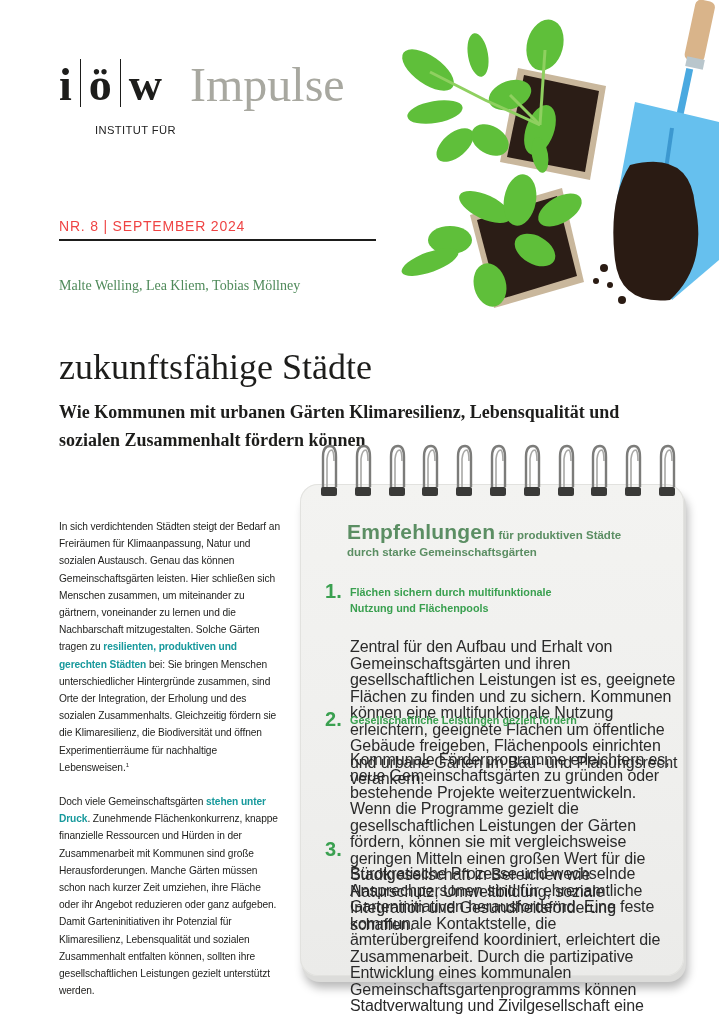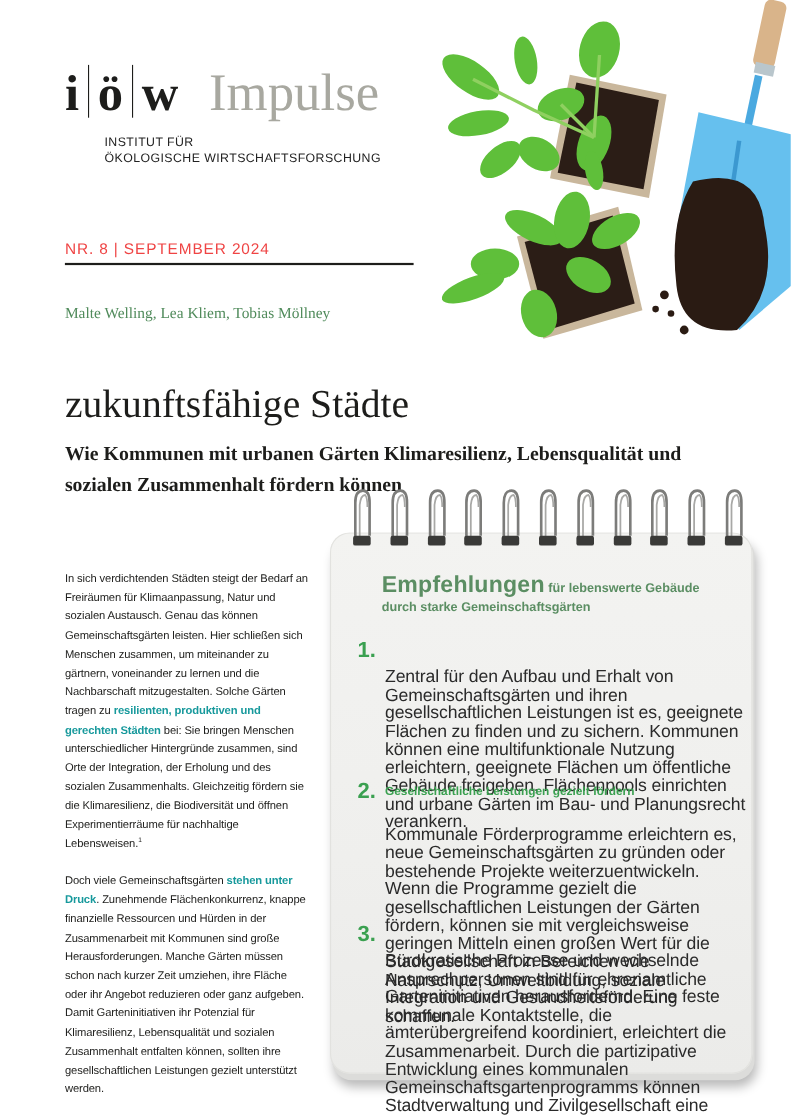--- a/index.html
+++ b/index.html
@@ -52,21 +52,20 @@
 <div class="logo">
   <span class="mark">i</span>
   <span class="bar"></span>
   <span class="mark">ö</span>
   <span class="bar"></span>
   <span class="mark">w</span>
   <span class="impulse">Impulse</span>
 </div>
 <div class="institute">
   <div>INSTITUT FÜR</div>
-  <div>ÖKOLOGISCHE WIRTSCHAFTSFORSCHUNG</div>
 </div>
 <div class="issue">NR. 8 | SEPTEMBER 2024</div>
 <div class="separator"></div>
 
 <div class="hero">
   <svg width="329" height="320" viewBox="0 0 329 320">
 
     <g>
       <polygon points="128,68 216,86 200,180 110,162" fill="#c9b79c"></polygon>
       <polygon points="134,75 209,91 195,172 117,157" fill="#2b1d16"></polygon>
@@ -211,26 +210,27 @@
   <div class="ring">
       <svg width="22" height="55">
         <path d="M5,52 L5,14 Q5,3 12,3 Q18,3 18,14 L18,44" stroke="#7c7c7a" stroke-width="2.4" fill="none"></path>
         <path d="M9,52 L9,16 Q10,7 14,7 Q16,9 16,18" stroke="#a8a8a6" stroke-width="1.6" fill="none"></path>
         <rect x="3" y="44" width="16" height="9" rx="2" fill="#3a3a38"></rect>
       </svg>
     </div>
 </div>
 
 <div class="nb-heading">
-  <div><span class="big">Empfehlungen</span><span class="small"> für lebenswerte Gebäude</span></div>
+  <div><span class="big">Empfehlungen</span><span class="small"> für produktiven Städte</span></div>
   <div class="small">durch starke Gemeinschaftsgärten</div>
 </div>
 
 <div class="rec" style="top:585px;">
   <div class="num"><span>1</span><span class="dot">.</span></div>
+  <div class="rtitle" style="width:240px;">Flächen sichern durch multifunktionale Nutzung und Flächenpools</div>
   <div class="rtext" style="width:330px;">Zentral für den Aufbau und Erhalt von Gemeinschaftsgärten und ihren gesellschaftlichen Leistungen ist es, geeignete Flächen zu finden und zu sichern. Kommunen können eine multifunktionale Nutzung erleichtern, geeignete Flächen um öffentliche Gebäude freigeben, Flächenpools einrichten und urbane Gärten im Bau- und Planungsrecht verankern.</div>
 </div>
 
 <div class="rec" style="top:713px;">
   <div class="num"><span>2</span><span class="dot">.</span></div>
   <div class="rtitle">Gesellschaftliche Leistungen gezielt fördern</div>
   <div class="rtext" style="width:330px;">Kommunale Förderprogramme erleichtern es, neue Gemeinschaftsgärten zu gründen oder bestehende Projekte weiterzuentwickeln. Wenn die Programme gezielt die gesellschaftlichen Leistungen der Gärten fördern, können sie mit vergleichsweise geringen Mitteln einen großen Wert für die Stadtgesellschaft in Bereichen wie Naturschutz, Umweltbildung, soziale Integration und Gesundheitsförderung schaffen.</div>
 </div>
 
 <div class="rec" style="top:843px;">

